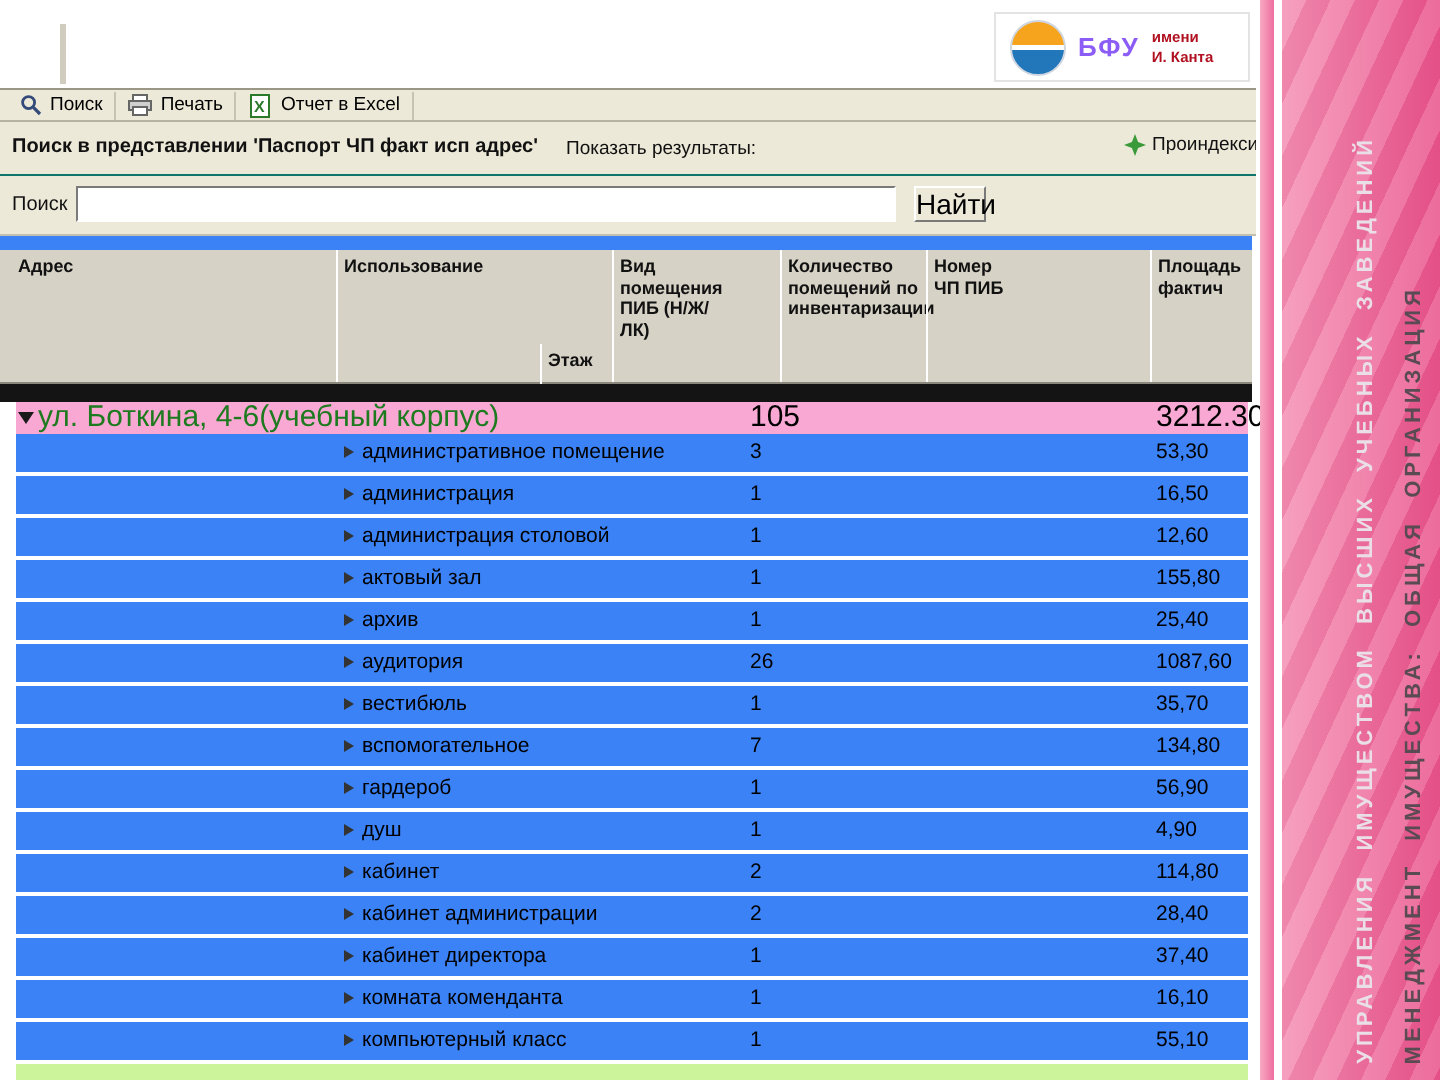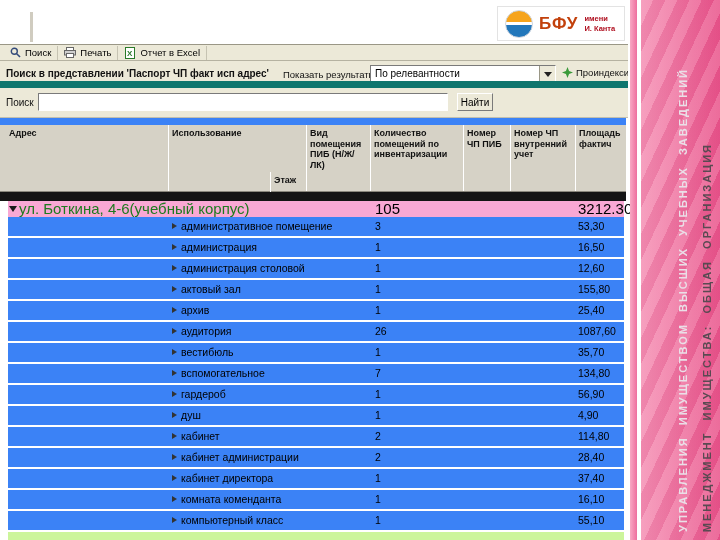--- a/index.html
+++ b/index.html
@@ -6,40 +6,40 @@
   body{width:720px;height:540px;font-family:"Liberation Sans",sans-serif;background:#fff;}
   .slide{position:relative;width:720px;height:540px;background:#ffffff;overflow:hidden;}
 
   
   .app{position:absolute;left:0;top:0;width:628px;height:540px;background:#fff;}
 
   .topbar{position:absolute;left:0;top:0;width:628px;height:44px;background:#fff;}
   .win-edge{position:absolute;left:30px;top:12px;width:3px;height:30px;background:#d0ccc0;}
   .logo-box{position:absolute;right:3px;top:6px;width:128px;height:35px;background:#fff;border:1px solid #e3e3e3;display:flex;align-items:center;gap:6px;padding:0 7px;box-sizing:border-box;}
   .logo-circle{width:26px;height:26px;border-radius:50%;background:linear-gradient(180deg,#f6a41d 0 44%,#ffffff 44% 53%,#2277bb 53% 100%);border:1px solid #cfd6e0;flex:0 0 auto;}
-  .logo-abbr{font-size:17px;font-weight:bold;color:#c2410c;letter-spacing:1px;}
+  .logo-abbr{font-size:13px;font-weight:bold;color:#8b5cf6;letter-spacing:1px;}
   .logo-sub{font-size:7.5px;font-weight:bold;color:#b01020;line-height:1.25;}
 
   .toolbar{position:absolute;left:0;top:44px;width:628px;height:17px;background:#ece9d8;border-top:1px solid #9a9786;border-bottom:1px solid #b5b2a1;box-sizing:border-box;display:flex;align-items:center;padding-left:3px;}
   .tbtn{display:flex;align-items:center;gap:4px;font-size:9.5px;color:#000;padding:0 6px;height:14px;border-right:1px solid #c6c3b2;cursor:default;white-space:nowrap;}
   .ticon{display:inline-flex;width:12px;height:12px;align-items:center;justify-content:center;}
 
-  .panel{position:absolute;left:0;top:61px;width:628px;height:27px;background:#ece9d8;border-bottom:7px solid #0f766e;box-sizing:border-box;overflow:hidden;}
+  .panel{position:absolute;left:0;top:61px;width:628px;height:27px;background:#ece9d8;border-bottom:1px solid #0f766e;box-sizing:border-box;overflow:hidden;}
   .view-label{position:absolute;left:6px;top:7px;font-size:10px;font-weight:bold;color:#111;white-space:nowrap;}
   .show-label{position:absolute;left:283px;top:8px;font-size:9.5px;color:#111;white-space:nowrap;}
   .dropdown{position:absolute;left:370px;top:4px;width:186px;height:18px;background:#fff;border:1px solid;border-color:#7a7a7a #fff #fff #7a7a7a;box-sizing:border-box;}
   .dd-value{position:absolute;left:4px;top:2px;font-size:10px;color:#000;white-space:nowrap;}
   .dd-btn{position:absolute;right:0;top:0;width:15px;height:16px;background:#ece9d8;border-left:1px solid #9a9786;display:flex;align-items:center;justify-content:center;}
   .tri-down{width:0;height:0;border-left:4px solid transparent;border-right:4px solid transparent;border-top:5px solid #222;}
   .indexed{position:absolute;left:562px;top:6px;display:flex;align-items:center;gap:3px;font-size:9.5px;color:#111;white-space:nowrap;}
 
   .searchrow{position:absolute;left:0;top:88px;width:628px;height:30px;background:#ece9d8;border-bottom:1px solid #c2bfae;box-sizing:border-box;}
   .s-label{position:absolute;left:6px;top:9px;font-size:10px;color:#111;}
   .s-input{position:absolute;left:38px;top:5px;width:410px;height:18px;background:#fff;border:1px solid;border-color:#7a7a7a #fff #fff #7a7a7a;box-sizing:border-box;font-size:10px;padding:0 3px;font-family:"Liberation Sans",sans-serif;}
-  .s-btn{position:absolute;left:457px;top:5px;width:36px;height:18px;background:#ece9d8;border:1px solid;border-color:#fff #7a7a7a #7a7a7a #fff;font-size:10px;color:#000;font-family:"Liberation Sans",sans-serif;padding:0;}
+  .s-btn{position:absolute;left:457px;top:5px;width:36px;height:18px;background:#ece9d8;border:1px solid;border-color:#fff #7a7a7a #7a7a7a #fff;font-size:14px;color:#000;font-family:"Liberation Sans",sans-serif;padding:0;}
 
   .thead{position:absolute;left:0;top:118px;width:626px;height:74px;background:#d6d2c6;border-top:7px solid #3b82f6;border-bottom:1px solid #8a877c;box-sizing:border-box;}
   .hcell{position:absolute;top:0;height:100%;box-sizing:border-box;padding:3px 2px 0 3px;font-size:9px;font-weight:bold;color:#111;line-height:1.18;border-left:1px solid #fff;}
   .hcell.first{border-left:none;}
 
   .blackband{position:absolute;left:0;top:192px;width:626px;height:9px;background:#141414;}
 
   .grouprow{position:absolute;left:8px;top:201px;width:616px;height:16px;background:#f9a8d4;font-size:15px;line-height:16px;}
   .g-tri{position:absolute;left:1px;top:5px;width:0;height:0;border-left:4px solid transparent;border-right:4px solid transparent;border-top:6px solid #1a1a1a;}
   .g-addr{position:absolute;left:11px;color:#1e7a1e;white-space:nowrap;}
@@ -111,48 +111,41 @@
               <text x="2" y="9" font-size="8" font-weight="bold" fill="#2a7a2a">X</text>
             </svg>
         </span>
         <span>Отчет в Excel</span>
       </div>
     </div>
 
     <div class="panel">
       <span class="view-label">Поиск в представлении 'Паспорт ЧП факт исп адрес'</span>
       <span class="show-label">Показать результаты:</span>
-      <div class="dropdown">
-        <span class="dd-value">По релевантности</span>
-        <span class="dd-btn">
-            <span class="tri-down"></span>
-          </span>
-      </div>
       <span class="indexed">
         <svg width="11" height="11" viewBox="0 0 10 10">
             <polygon points="5,0 6.4,3.6 10,5 6.4,6.4 5,10 3.6,6.4 0,5 3.6,3.6" fill="#3a9a3a"></polygon>
           </svg>
         <span>Проиндексиров</span>
       </span>
     </div>
 
     <div class="searchrow">
       <span class="s-label">Поиск</span>
       <input class="s-input" type="text" value="" style="">
       <button class="s-btn">Найти</button>
     </div>
 
     <div class="thead">
       <div class="hcell first" style="left:6px;width:160px;">Адрес</div>
       <div class="hcell" style="left:168px;width:100px;">Использование</div>
       <div class="hcell" style="left:270px;width:34px;margin-top:47px;">Этаж</div>
       <div class="hcell" style="left:306px;width:62px;">Вид помещения ПИБ (Н/Ж/ЛК)</div>
-      <div class="hcell" style="left:370px;width:91px;">Количество помещений по инвентаризации</div>
+      <div class="hcell" style="left:390px;width:91px;">Количество помещений по инвентаризации</div>
       <div class="hcell" style="left:463px;width:45px;">Номер ЧП ПИБ</div>
-      <div class="hcell" style="left:510px;width:63px;">Номер ЧП внутренний учет</div>
       <div class="hcell" style="left:575px;width:50px;">Площадь фактич</div>
     </div>
 
     <div class="blackband"></div>
 
     <div class="grouprow">
       <span class="g-tri"></span>
       <span class="g-addr">ул. Боткина, 4-6(учебный корпус)</span>
       <span class="g-count">105</span>
       <span class="g-area">3212.30</span>

